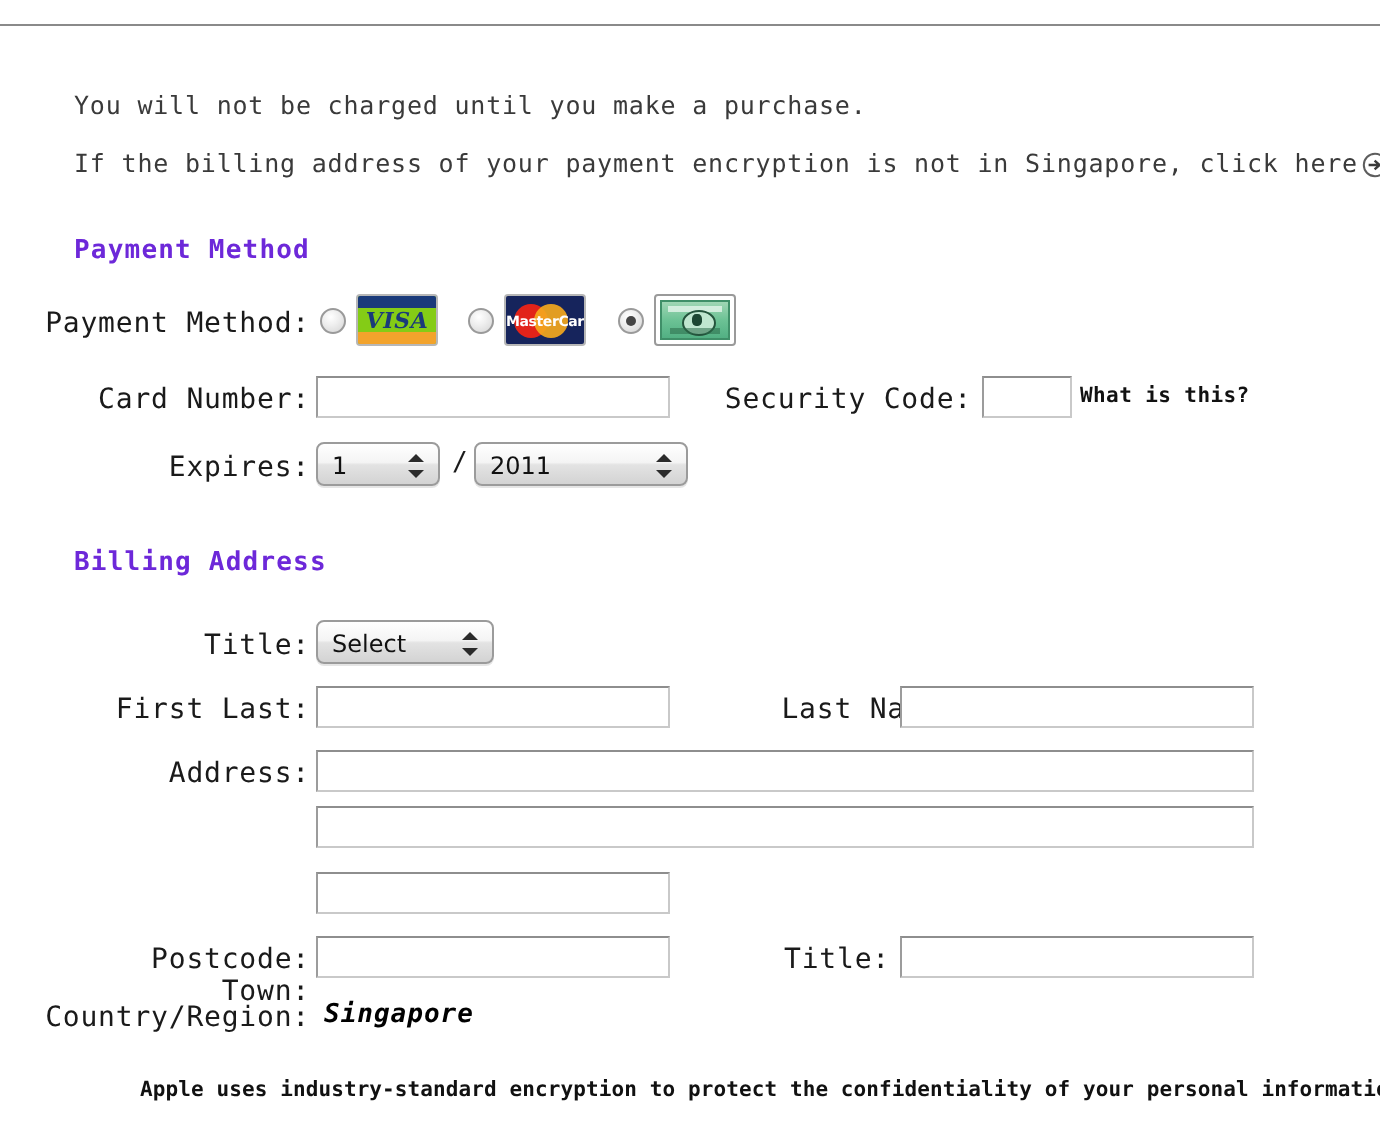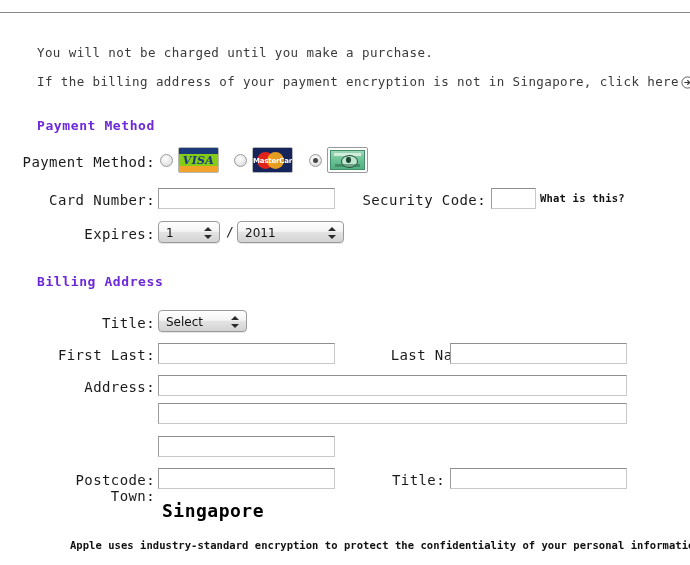--- a/index.html
+++ b/index.html
@@ -234,25 +234,26 @@
     position: absolute;
     font-size: 10.5px;
     font-weight: bold;
     letter-spacing: 0.2px;
     color: #111;
     white-space: nowrap;
   }
 
   .country-val {
     position: absolute;
-    font-size: 18px;
+    font-size: 13px;
     font-weight: bold;
     letter-spacing: 0.5px;
     color: #000;
     white-space: nowrap;
+    font-style: italic;
   }
 
   .footnote {
     position: absolute;
     left: 70px;
     top: 539px;
     font-size: 10.5px;
     font-weight: bold;
     letter-spacing: 0.05px;
     color: #111;
@@ -356,17 +357,18 @@
 
   <div class="lbl rt" style="left:155px; top:440px;margin-top:48px;">Town:</div>
   <input class="tf" type="text" style="left: 158px; top: 436px; width: 177px;" value="">
 
   <div class="lbl rt" style="left:155px; top:472px;">Postcode:</div>
   <input class="tf" type="text" style="left: 158px; top: 468px; width: 177px;" value="">
 
   <div class="lbl rt" style="left:445px; top:472px;">Title:</div>
   <input class="tf" type="text" style="left: 450px; top: 468px; width: 177px;" value="">
 
+  <div class="lbl rt" style="left:155px; top:501px;">Country/Region:</div>
   <div class="country-val" style="left:162px; top:500px;">Singapore</div>
 
   <div class="footnote">Apple uses industry-standard encryption to protect the confidentiality of your personal information.</div>
 
 </div>
 
 </body></html>

